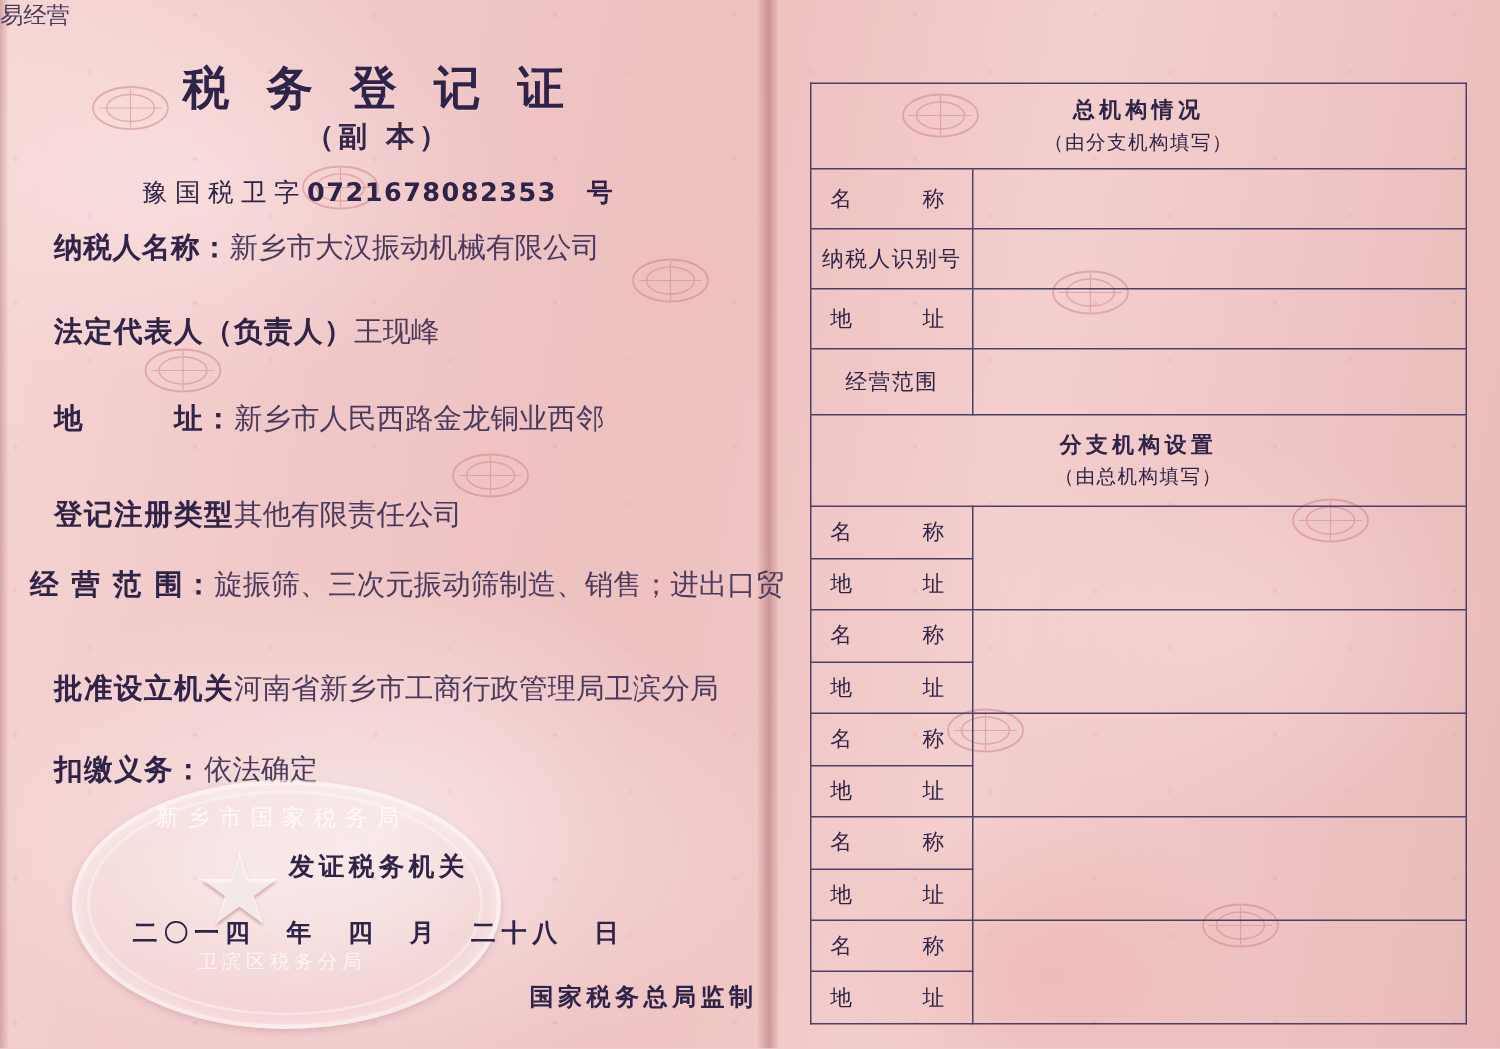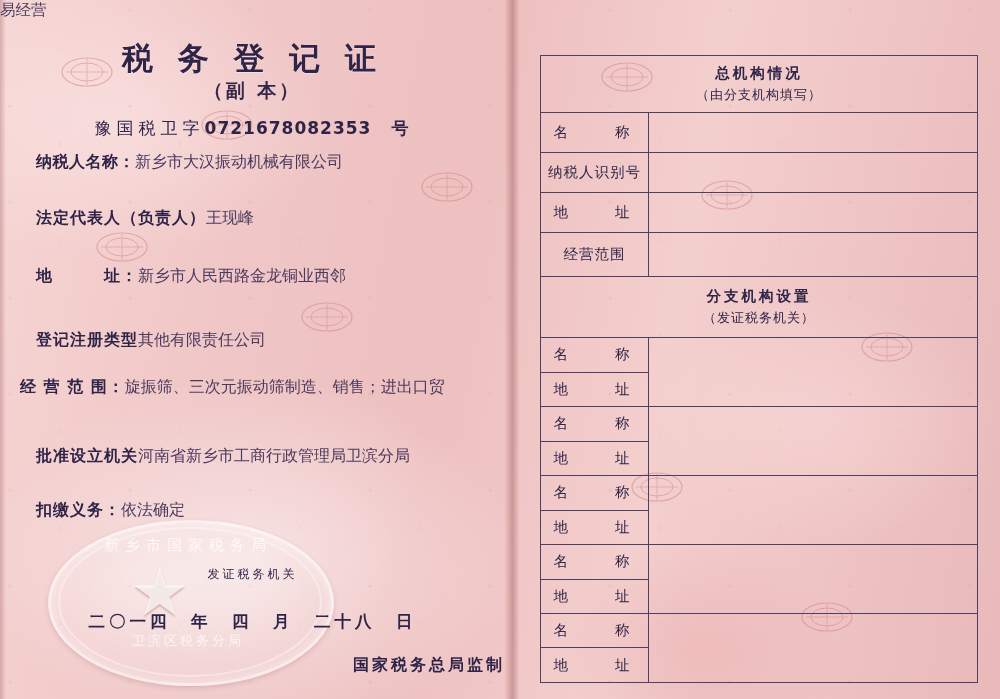--- a/index.html
+++ b/index.html
@@ -59,37 +59,37 @@
     font-size:19px; font-weight:bold; letter-spacing:3px; color:#33274a;
   }
   #certno {
     position:absolute; left:0; right:0; top:117px;
     text-align:center; font-size:17px; color:#2f2448; letter-spacing:0px;
   }
   #certno .seg { font-weight:normal; letter-spacing:5px; }
   #certno .num { font-weight:bold; letter-spacing:1px; font-family:"DejaVu Sans", sans-serif; }
   #certno .hao { font-weight:bold; margin-left:20px; letter-spacing:2px; }
 
-  .field { position:absolute; font-size:16px; color:#2f2448; white-space:nowrap; }
+  .field { position:absolute; font-size:19px; color:#2f2448; white-space:nowrap; }
   .field .lbl { font-weight:bold; letter-spacing:1px; }
   .field .val { font-weight:normal; color:#4a3a5e; }
 
   #f1 { left:36px; top:152px; }
   #f1 .lbl { letter-spacing:0.5px; }
   #f2 { left:36px; top:208px; }
   #f3 { left:36px; top:266px; }
   #f4 { left:36px; top:330px; }
   #f5 { left:20px; top:377px; }
   #f5b { left:123px; top:405px; font-size:15.5px; color:#4a3a5e; }
   #f6 { left:36px; top:446px; }
   #f7 { left:36px; top:500px; }
 
   #issuer {
     position:absolute; left:0; right:0; top:566px; text-align:center;
-    font-size:12px; font-weight:normal; letter-spacing:3px; color:#2f2448;
+    font-size:17px; font-weight:bold; letter-spacing:3px; color:#2f2448;
   }
   #dateline {
     position:absolute; left:0; right:0; top:611px; text-align:center;
     font-size:16.5px; font-weight:bold; letter-spacing:4px; color:#2f2448;
   }
   #footer {
     position:absolute; left:0; right:0; top:655px; text-align:right;
     font-size:16px; font-weight:bold; letter-spacing:3px; color:#2f2448;
   }
 
@@ -305,21 +305,21 @@
           <td class="val"></td>
         </tr>
         <tr>
           <td class="lab tight" style="height:40px">经营范围</td>
           <td class="val"></td>
         </tr>
 
         <tr>
           <td class="hdr" colspan="2" style="height:56px">
             <span>分支机构设置</span>
-            <span class="sub">（发证税务机关）</span>
+            <span class="sub">（由总机构填写）</span>
           </td>
         </tr>
 
         <tr>
           <td class="lab" style="height:31px">名　　称</td>
           <td class="val" rowspan="2"></td>
         </tr>
         <tr>
           <td class="lab" style="height:31px">地　　址</td>
         </tr>

